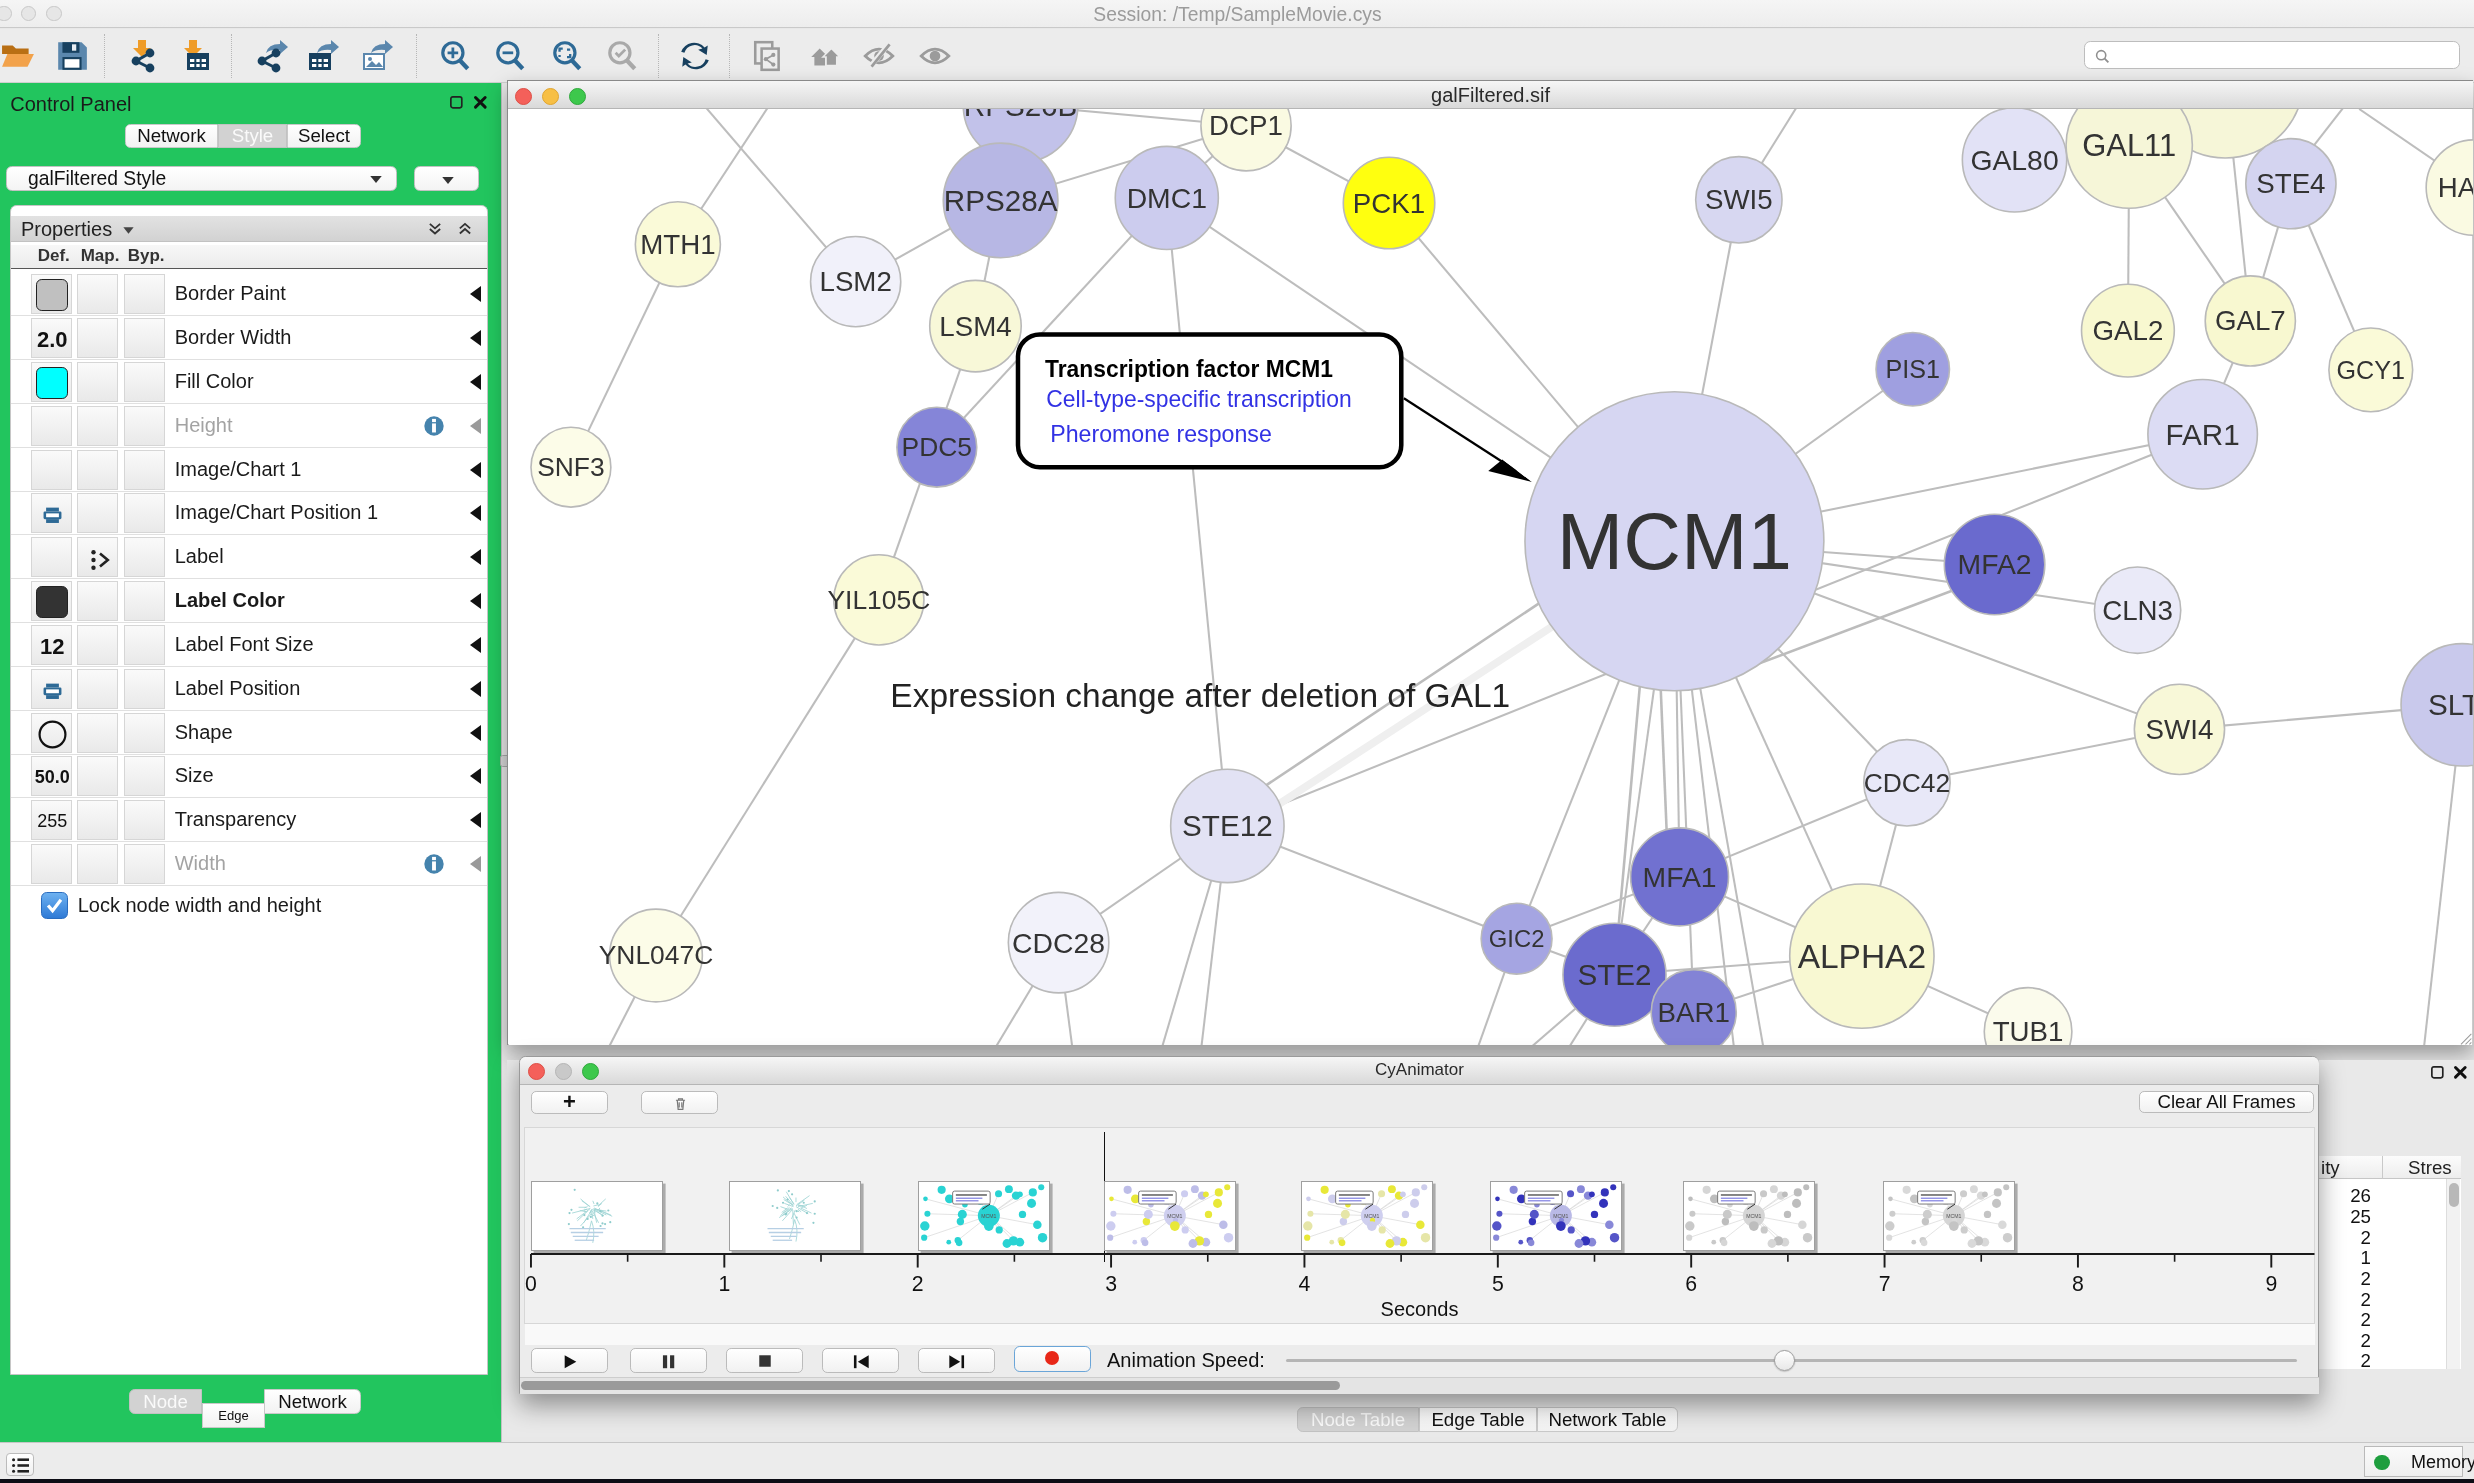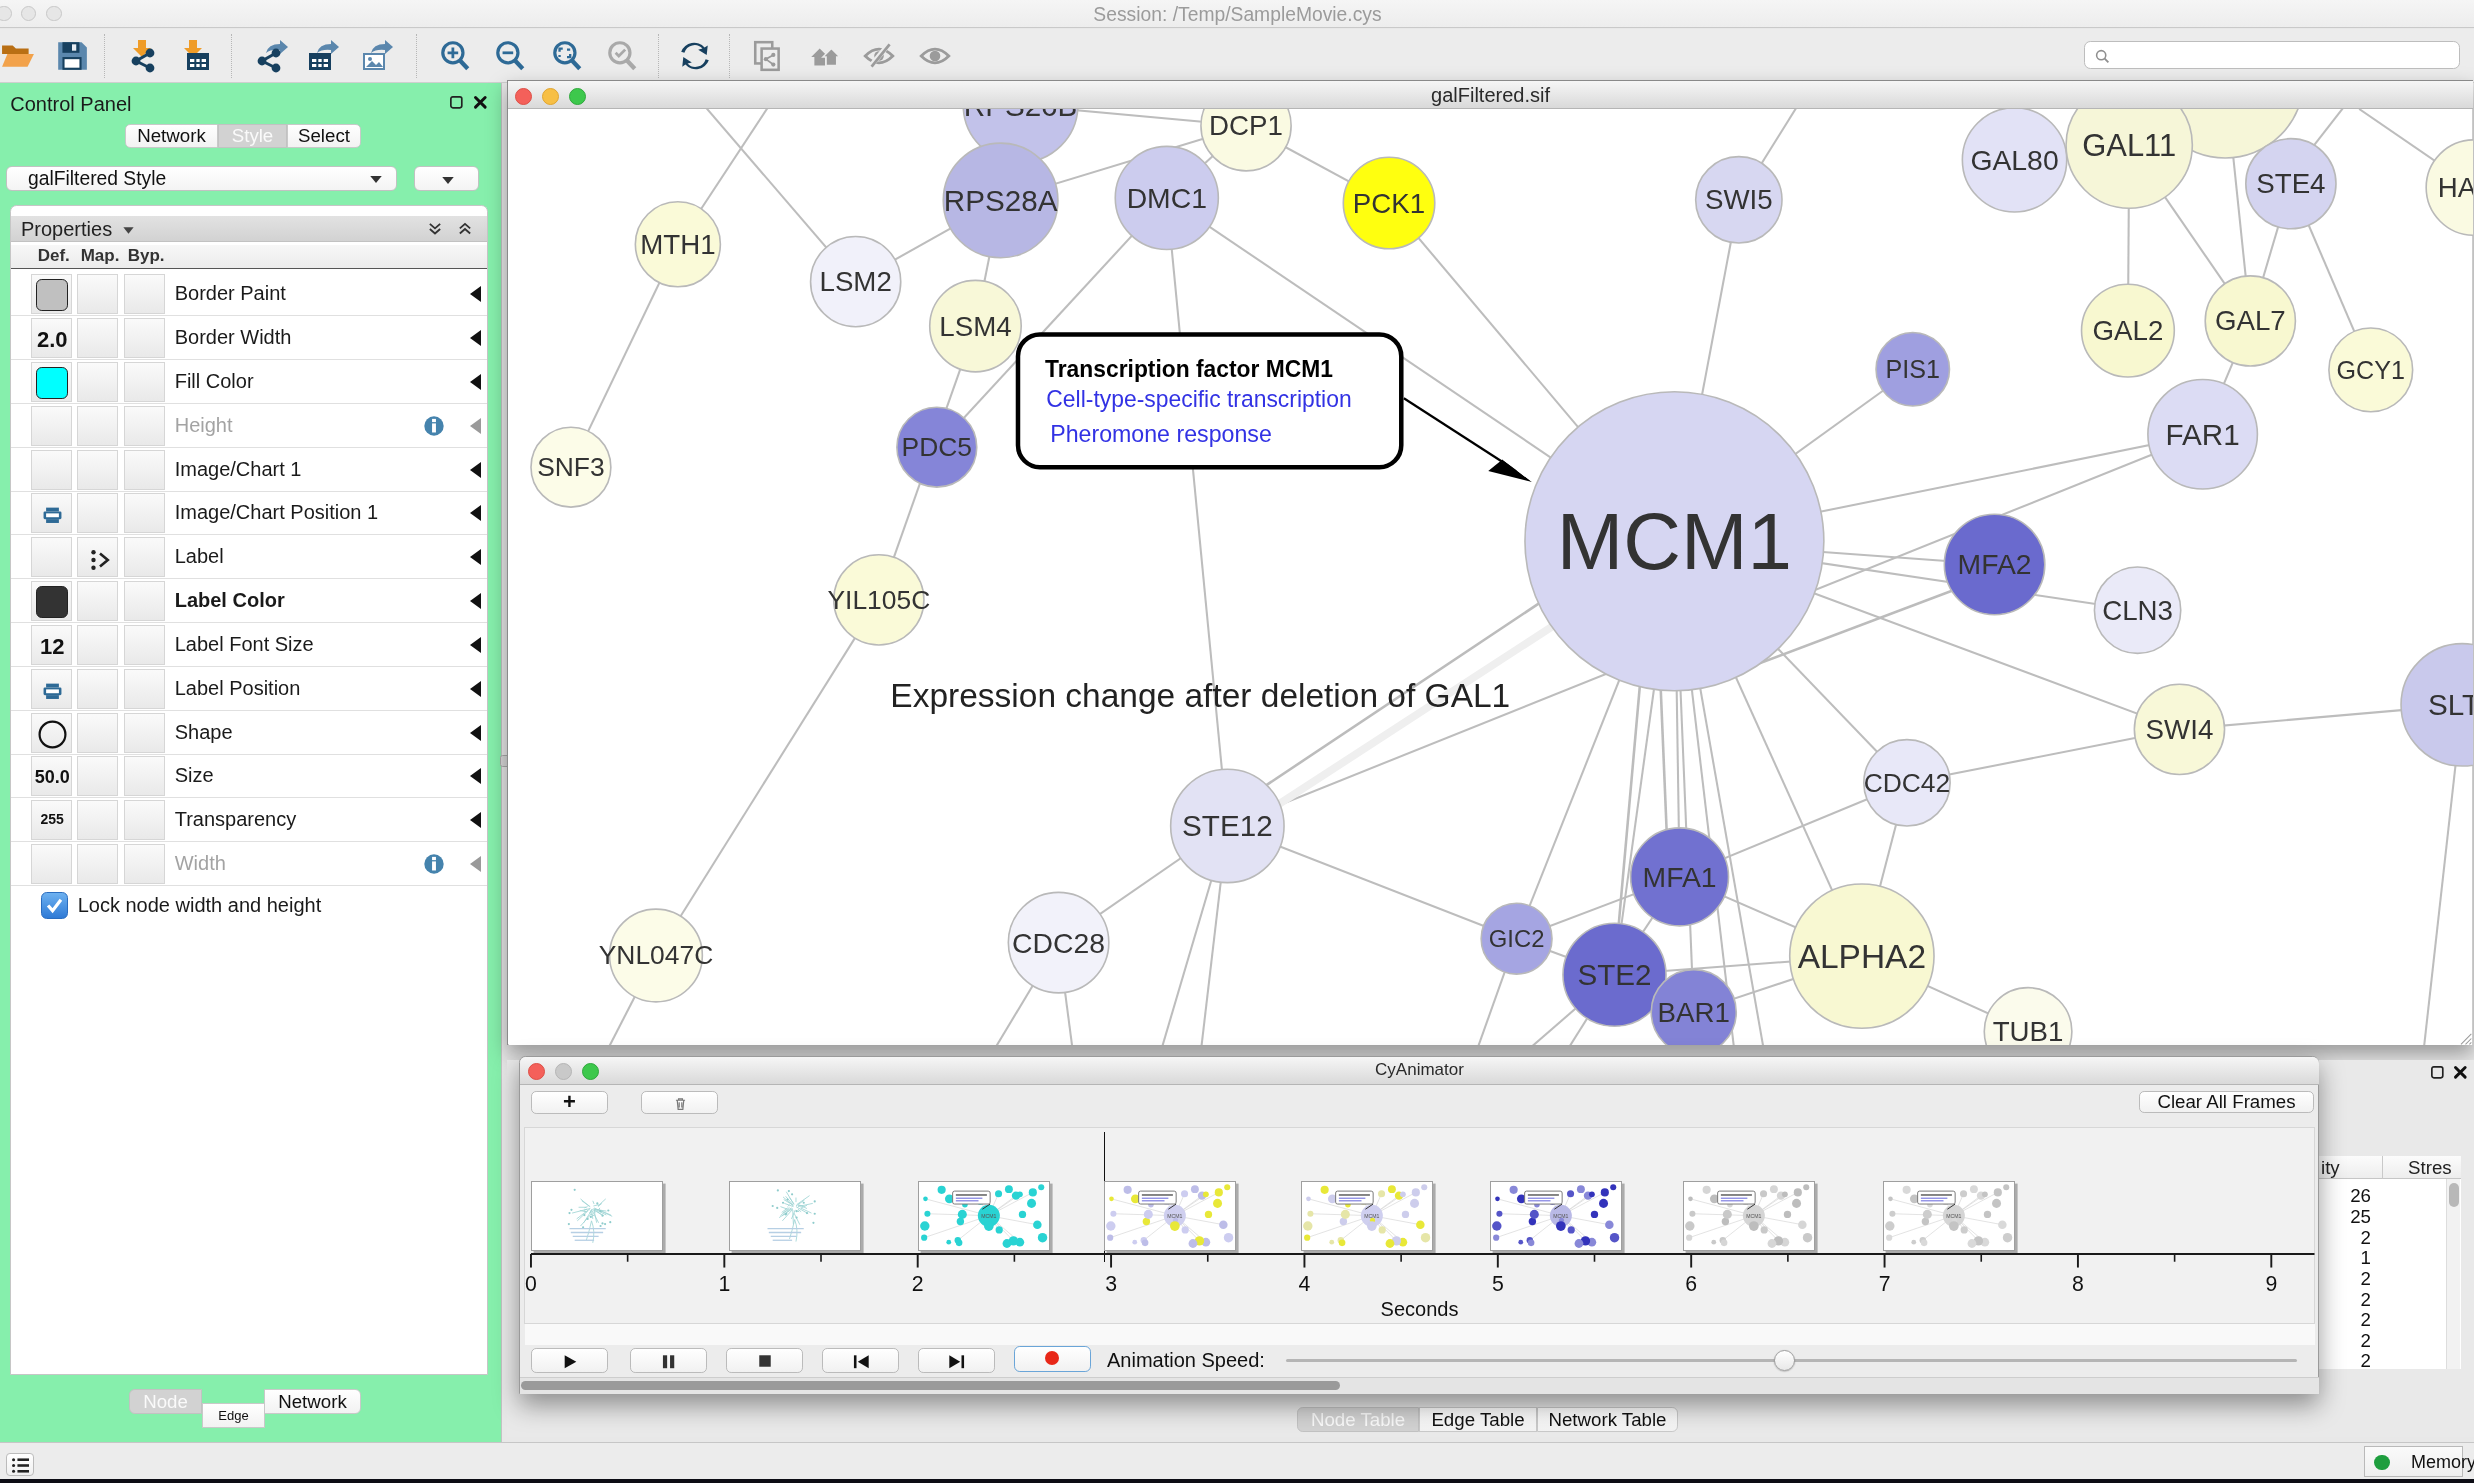--- a/index.html
+++ b/index.html
@@ -115,21 +115,21 @@
         <circle cx="16" cy="16" r="5" fill="#9b9b9b"></circle>
       </svg>
  <div class="abs" style="left:2084px;top:12.2px;width:376px;height:28px;background:#fff;border:1.3px solid #bdbdbd;border-radius:6.4px;">
   <svg class="abs" style="left:9px;top:5.8px" width="17" height="17" viewBox="0 0 26 26">
           <circle cx="11" cy="11" r="7" fill="none" stroke="#8f8f8f" stroke-width="2.4"></circle>
           <path d="M16 16 l6 6" stroke="#8f8f8f" stroke-width="2.8"></path>
         </svg>
  </div>
 </div>
 
-<div class="abs" style="left:0;top:83px;width:502px;height:1359px;background:#86efac;border-right:1.3px solid #c2c2c2;">
+<div class="abs" style="left:0;top:83px;width:502px;height:1359px;background:#22c55e;border-right:1.3px solid #c2c2c2;">
  <div class="abs" style="left:10.3px;top:10.3px;font-size:20px;color:#1a1a1a;">Control Panel</div>
  <svg class="abs" style="left:447px;top:10.3px" width="19.3" height="19.3" viewBox="0 0 30 30">
         <rect x="6" y="6" width="17" height="17" rx="3" fill="none" stroke="#222" stroke-width="2.6"></rect>
       </svg>
  <svg class="abs" style="left:471px;top:10.3px" width="19.3" height="19.3" viewBox="0 0 30 30">
         <path d="M7 7 L22 22 M22 7 L7 22" stroke="#111" stroke-width="4.6" stroke-linecap="round"></path>
       </svg>
 
  <div class="abs" style="left:125px;top:41px;width:236px;height:24px;">
   <div class="abs" style="left:0;top:0;width:93px;height:24px;background:linear-gradient(#fff,#f2f2f2);border:0.6px solid #c9c9c9;border-radius:5.2px 0 0 5.2px;text-align:center;font-size:18.7px;line-height:22.6px;color:#111;">Network</div>
@@ -288,21 +288,21 @@
           <div class="abs" style="left:20px;top:1.9px;width:41px;height:40px;background:linear-gradient(#fafafa,#e9e9e9);border:0.6px solid #d6d6d6;">
             <div class="abs" style="left:0;top:10.3px;width:41px;text-align:center;font-size:18px;font-weight:bold;color:#111;">50.0</div>
           </div>
           <div class="abs" style="left:66px;top:1.9px;width:41px;height:40px;background:linear-gradient(#fafafa,#e9e9e9);border:0.6px solid #d6d6d6;"></div>
           <div class="abs" style="left:113px;top:1.9px;width:41px;height:40px;background:linear-gradient(#fafafa,#e9e9e9);border:0.6px solid #d6d6d6;"></div>
           <div class="abs" style="left:164px;top:9.7px;font-size:20px;color:#1a1a1a;">Size</div>
           <div class="abs" style="left:459px;top:13.5px;width:0;height:0;border:8.4px solid transparent;border-right:11px solid #111;border-left:none;"></div>
         </div>
         <div class="abs" style="left:0;top:592px;width:476px;height:44px;border-bottom:0.6px solid #e0e0e0;">
           <div class="abs" style="left:20px;top:1.9px;width:41px;height:40px;background:linear-gradient(#fafafa,#e9e9e9);border:0.6px solid #d6d6d6;">
-            <div class="abs" style="left:0;top:10.3px;width:41px;text-align:center;font-size:14px;font-weight:bold;color:#111;">255</div>
+            <div class="abs" style="left:0;top:10.3px;width:41px;text-align:center;font-size:18px;font-weight:normal;color:#111;">255</div>
           </div>
           <div class="abs" style="left:66px;top:1.9px;width:41px;height:40px;background:linear-gradient(#fafafa,#e9e9e9);border:0.6px solid #d6d6d6;"></div>
           <div class="abs" style="left:113px;top:1.9px;width:41px;height:40px;background:linear-gradient(#fafafa,#e9e9e9);border:0.6px solid #d6d6d6;"></div>
           <div class="abs" style="left:164px;top:9.7px;font-size:20px;color:#1a1a1a;">Transparency</div>
           <div class="abs" style="left:459px;top:13.5px;width:0;height:0;border:8.4px solid transparent;border-right:11px solid #111;border-left:none;"></div>
         </div>
         <div class="abs" style="left:0;top:636px;width:476px;height:44px;border-bottom:0.6px solid #e0e0e0;">
           <div class="abs" style="left:20px;top:1.9px;width:41px;height:40px;background:linear-gradient(#fafafa,#e9e9e9);border:0.6px solid #d6d6d6;"></div>
           <div class="abs" style="left:66px;top:1.9px;width:41px;height:40px;background:linear-gradient(#fafafa,#e9e9e9);border:0.6px solid #d6d6d6;"></div>
           <div class="abs" style="left:113px;top:1.9px;width:41px;height:40px;background:linear-gradient(#fafafa,#e9e9e9);border:0.6px solid #d6d6d6;"></div>

